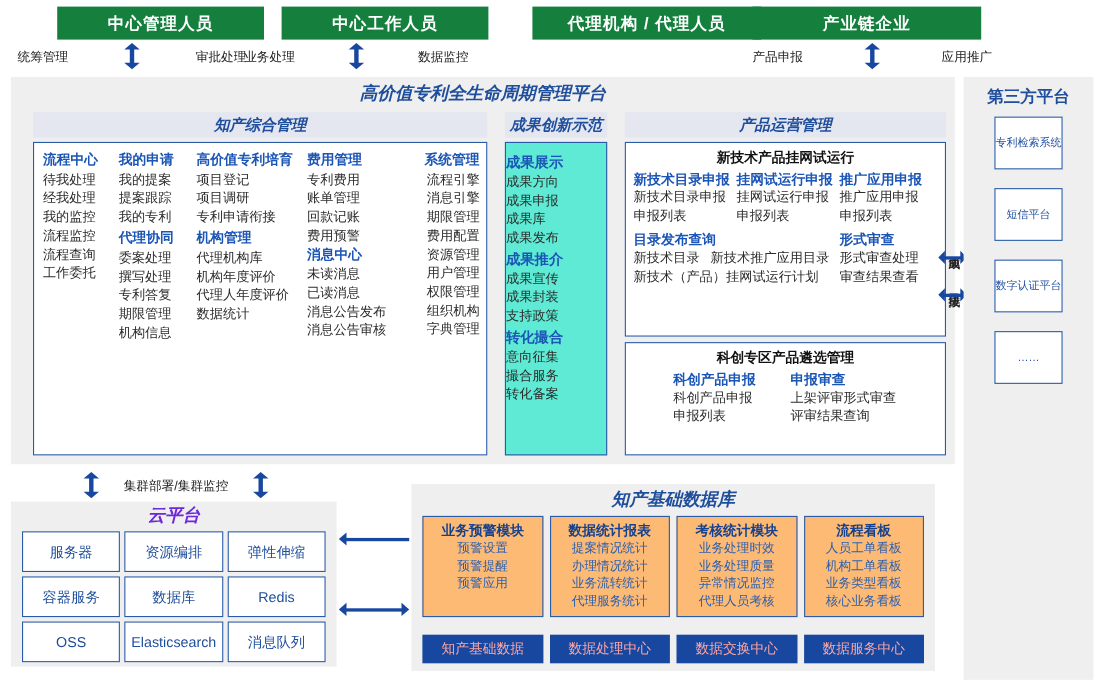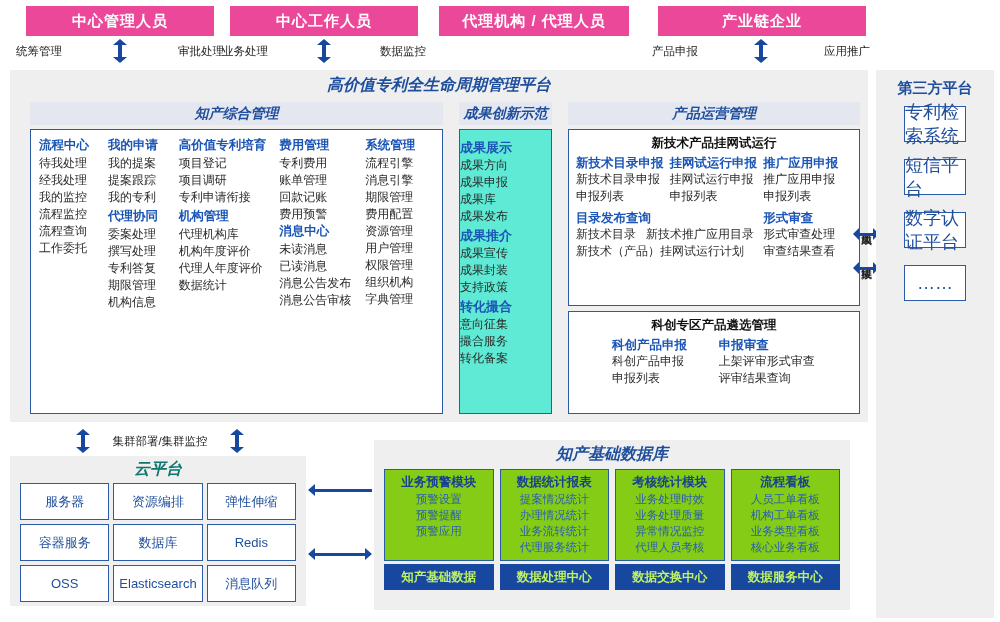--- a/index.html
+++ b/index.html
@@ -5,23 +5,23 @@
   * { box-sizing: border-box; margin:0; padding:0; }
   html,body{
     width:1000px; height:622px;
     background:#ffffff;
     font-family:"Liberation Sans","DejaVu Sans",sans-serif;
     color:#1a1a1a;
     overflow:hidden;
   }
   #root{position:relative;width:1000px;height:622px;}
   .navy-bar{
-    background:#ec4899;color:#fff;font-weight:bold;
+    background:#15803d;color:#fff;font-weight:bold;
     display:flex;align-items:center;justify-content:center;
-    text-align:center;letter-spacing:1px;
+    text-align:center;letter-spacing:1px;margin-left:26px;
   }
   .bandtitle{
     background:#e4e6f0;color:#1f4e9c;font-weight:bold;font-style:italic;
     display:flex;align-items:center;justify-content:center;font-size:14px;
   }
   .colhead{color:#1b55b5;font-weight:bold;font-size:12.5px;line-height:16px;}
   .item{color:#2b2b2b;font-size:12px;line-height:17px;white-space:nowrap;}
 
   
   .actors{position:absolute;left:0;top:6px;width:1000px;height:60px;}
@@ -76,47 +76,47 @@
   .hbi::before{content:"";position:absolute;top:5px;left:4px;width:18px;height:3px;background:#17479e;}
   .hbi::after{content:"";position:absolute;left:0;top:0;width:0;height:0;
     border-top:6.5px solid transparent;border-bottom:6.5px solid transparent;border-right:6px solid #17479e;}
   .hbi i{position:absolute;right:0;top:0;width:0;height:0;
     border-top:6.5px solid transparent;border-bottom:6.5px solid transparent;border-left:6px solid #17479e;}
 
   
   #third{position:absolute;left:876px;top:70px;width:118px;height:548px;background:#efefef;}
   #third-title{height:36px;display:flex;align-items:center;justify-content:center;
     color:#1f4e9c;font-weight:bold;font-size:15px;}
-  .tp-item{margin:0 28px 17px;height:36px;border:1.5px solid #2a5ba8;background:#fff;
-    display:flex;align-items:center;justify-content:center;color:#1f4e9c;font-size:18px;}
+  .tp-item{margin:0 28px 17px;height:48px;border:1.5px solid #2a5ba8;background:#fff;
+    display:flex;align-items:center;justify-content:center;color:#1f4e9c;font-size:10px;}
 
   
   #cluster{position:absolute;left:10px;top:428px;width:300px;height:26px;
            display:flex;align-items:center;justify-content:center;gap:22px;}
   #cluster .label{font-size:11.5px;color:#222;}
 
   
   #cloud{position:absolute;left:10px;top:456px;width:296px;height:150px;background:#efefef;}
   #cloud-title{height:26px;display:flex;align-items:center;justify-content:center;
-    color:#0f766e;font-weight:bold;font-style:italic;font-size:16px;}
+    color:#6d28d9;font-weight:bold;font-style:italic;font-size:16px;}
   #cloud-grid{position:absolute;left:10px;top:27px;width:276px;
     display:grid;grid-template-columns:repeat(3,1fr);gap:4px;}
   .cloud-cell{height:37px;border:1.2px solid #2a5ba8;background:#fff;
     display:flex;align-items:center;justify-content:center;color:#1f4e9c;font-size:13px;}
 
   
   #db{position:absolute;left:374px;top:440px;width:476px;height:170px;background:#efefef;}
   #db-title{height:28px;display:flex;align-items:center;justify-content:center;
     color:#1f4e9c;font-weight:bold;font-style:italic;font-size:16px;}
   #db-cols{position:absolute;left:10px;top:29px;width:456px;display:flex;gap:6px;}
   .dbcol{flex:1;display:flex;flex-direction:column;}
-  .dbcol .dbbox{border:1.5px solid #2a5ba8;background:#84cc16;height:92px;padding:4px 2px;text-align:center;}
+  .dbcol .dbbox{border:1.5px solid #2a5ba8;background:#fdba74;height:92px;padding:4px 2px;text-align:center;}
   .dbcol .dbbox .h{color:#16418f;font-weight:bold;font-size:12.5px;line-height:17px;}
   .dbcol .dbbox .i{color:#2b5fb0;font-size:11.5px;line-height:16px;}
-  .dbfoot{margin-top:3px;height:26px;background:#17479e;color:#bef264;font-weight:bold;font-size:12.5px;
+  .dbfoot{margin-top:16px;height:26px;background:#17479e;color:#fca5a5;font-weight:normal;font-size:12.5px;
     display:flex;align-items:center;justify-content:center;}
 
   
   #midarrows{position:absolute;left:308px;top:456px;width:66px;height:150px;}
   .arrow-left{position:absolute;left:0;top:28px;width:64px;height:13px;}
   .arrow-left::before{content:"";position:absolute;top:5px;left:6px;width:58px;height:2.5px;background:#17479e;}
   .arrow-left::after{content:"";position:absolute;left:0;top:0;width:0;height:0;
     border-top:6.5px solid transparent;border-bottom:6.5px solid transparent;border-right:7px solid #17479e;}
   .arrow-both{position:absolute;left:0;top:92px;width:64px;height:13px;}
   .arrow-both::before{content:"";position:absolute;top:5px;left:6px;width:52px;height:2.5px;background:#17479e;}
@@ -143,24 +143,24 @@
 
     <div class="actor navy-bar" style="left:230px;width:188px;">中心工作人员</div>
     <div class="actor-sub" style="left:222px;width:204px;">
       <span>业务处理</span>
       <span class="vbi">
           <i></i>
         </span>
       <span>数据监控</span>
     </div>
 
-    <div class="actor navy-bar" style="left:439px;width:190px;">代理机构 / 代理人员</div>
+    <div class="actor navy-bar" style="left:458px;width:208px;">代理机构 / 代理人员</div>
 
     <div class="actor navy-bar" style="left:658px;width:208px;">产业链企业</div>
-    <div class="actor-sub" style="left:652px;width:218px;">
+    <div class="actor-sub" style="left:684px;width:218px;">
       <span>产品申报</span>
       <span class="vbi">
           <i></i>
         </span>
       <span>应用推广</span>
     </div>
   </div>
 
   <div id="platform">
     <div id="platform-title">高价值专利全生命周期管理平台</div>
@@ -212,21 +212,21 @@
             <div class="item">账单管理</div>
             <div class="item">回款记账</div>
             <div class="item">费用预警</div>
             <div class="colhead">消息中心</div>
             <div class="item">未读消息</div>
             <div class="item">已读消息</div>
             <div class="item">消息公告发布</div>
             <div class="item">消息公告审核</div>
           </div>
 
-          <div class="subcol" style="width:74px;">
+          <div class="subcol" style="width:74px;align-items:flex-end;">
             <div class="colhead">系统管理</div>
             <div class="item">流程引擎</div>
             <div class="item">消息引擎</div>
             <div class="item">期限管理</div>
             <div class="item">费用配置</div>
             <div class="item">资源管理</div>
             <div class="item">用户管理</div>
             <div class="item">权限管理</div>
             <div class="item">组织机构</div>
             <div class="item">字典管理</div>

